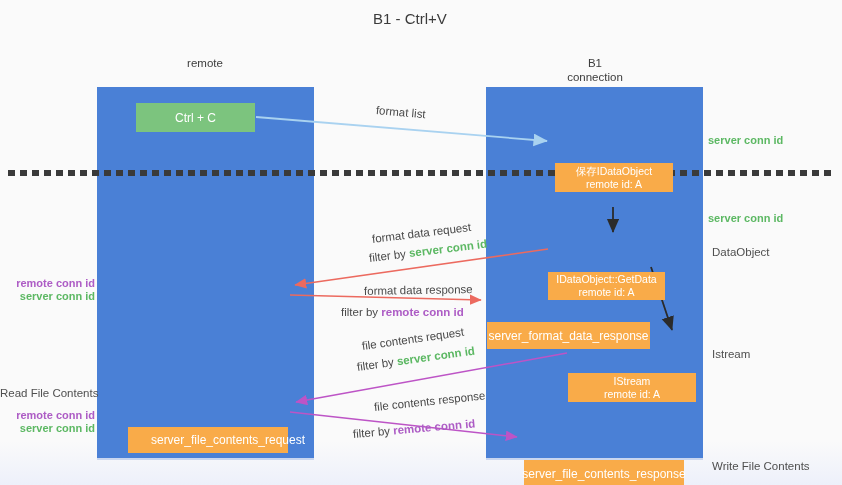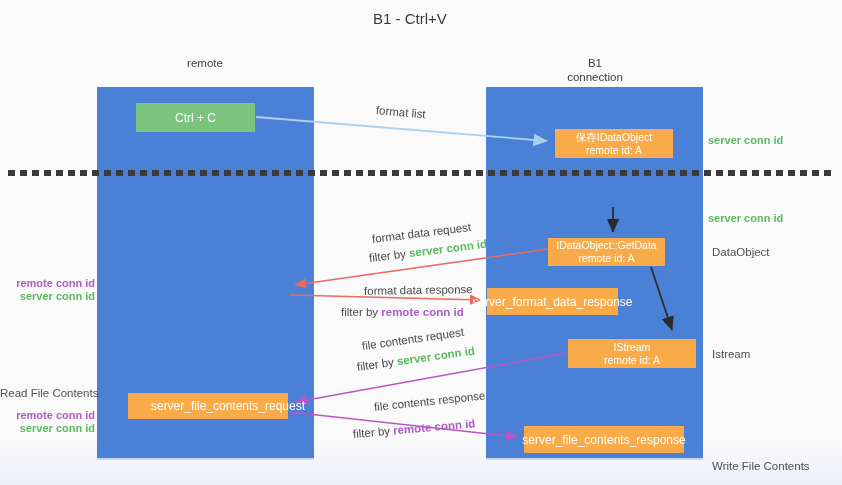--- a/index.html
+++ b/index.html
@@ -26,21 +26,21 @@
   svg.arrows{position:absolute;inset:0;z-index:3;pointer-events:none;}
   .p-red{stroke:var(--arrow_red);stroke-width:1.5;fill:none;}
   .p-purple{stroke:var(--arrow_purple);stroke-width:1.5;fill:none;}
   .p-blue{stroke:var(--arrow_blue);stroke-width:1.8;fill:none;}
   .p-black{stroke:var(--arrow_black);stroke-width:1.8;fill:none;}
   .f-red{fill:var(--arrow_red);} .f-purple{fill:var(--arrow_purple);}
   .f-blue{fill:var(--arrow_blue);} .f-black{fill:var(--arrow_black);}
   .box{position:absolute;z-index:4;display:flex;flex-direction:column;align-items:center;
        justify-content:center;color:#fff;text-align:center;}
   .box.green{background:var(--box_green);}
-  .box.orange{background:var(--box_orange);}
+  .box.orange{background:var(--box_orange);margin-top:34px;}
   .box .l1,.box .l2{font-size:10.5px;line-height:13px;white-space:nowrap;}
   .box .single{font-size:12px;white-space:nowrap;}
   .side{position:absolute;z-index:5;font-size:11px;line-height:13px;white-space:nowrap;}
   .side.green{color:var(--text_green);font-weight:bold;}
   .side.purple{color:var(--text_purple);font-weight:bold;}
   .side.gray{color:var(--text_gray);font-size:11.5px;}
   .side.right-align{text-align:right;width:95px;left:0;}
   .mid{position:absolute;z-index:5;font-size:11.5px;color:#4a4a4a;white-space:nowrap;
        transform-origin:left center;}
   .mid .emph-green{color:var(--text_green);font-weight:bold;}
@@ -101,21 +101,21 @@
     <div class="l2">remote id: A</div>
   </div>
 
 
   <div class="box orange" style="left:548px;top:238px;width:117px;height:28px;">
     <div class="l1">IDataObject::GetData</div>
     <div class="l2">remote id: A</div>
   </div>
 
 
-  <div class="box orange" style="left:487px;top:288px;width:131px;height:27px;">
+  <div class="box orange" style="left:487px;top:288px;width:163px;height:27px;">
     <div class="single">server_format_data_response</div>
   </div>
 
   <div class="box orange" style="left:568px;top:339px;width:128px;height:29px;">
     <div class="l1">IStream</div>
     <div class="l2">remote id: A</div>
   </div>
 
   <div class="box orange" style="left:128px;top:393px;width:160px;height:26px;padding-left:40px;">
     <div class="single">server_file_contents_request</div>

